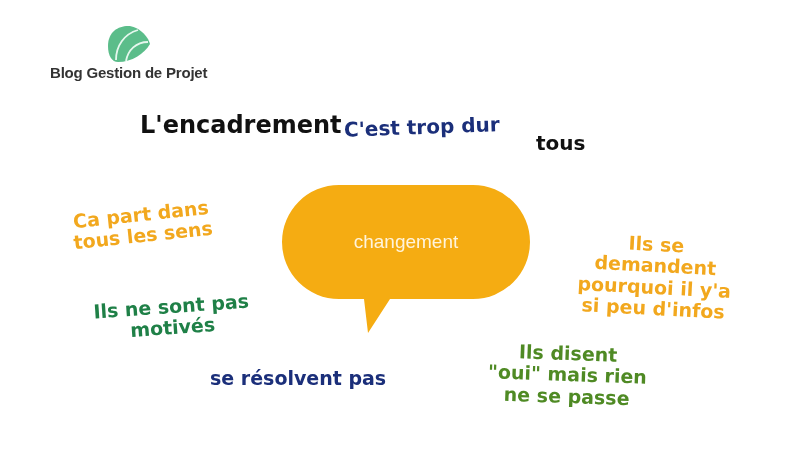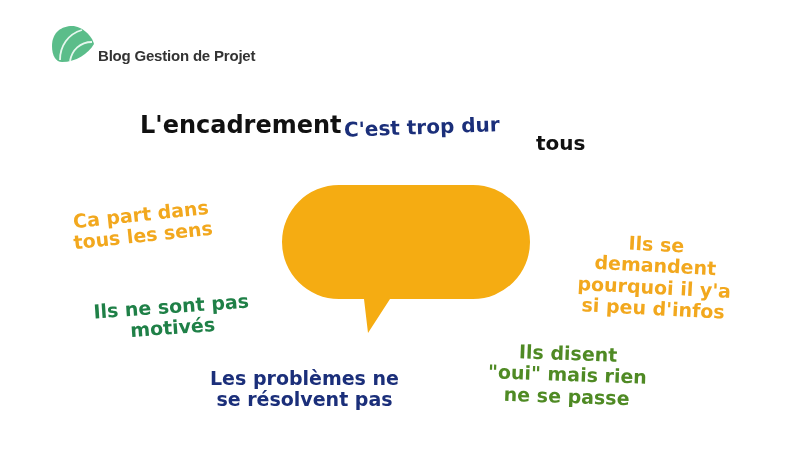--- a/index.html
+++ b/index.html
@@ -1,18 +1,18 @@
 <!DOCTYPE html>
 <html><head>
 <meta charset="utf-8">
 <style>
   html, body { margin:0; padding:0; }
   body { width:811px; height:456px; background:#ffffff; position:relative; overflow:hidden;
          font-family:"DejaVu Sans", "Liberation Sans", sans-serif; }
-  .logo { position:absolute; left:48px; top:24px; display:flex; align-items:flex-end; }
+  .logo { position:absolute; left:48px; top:24px; display:flex; align-items:center;flex-direction:column; }
   .logo svg { width:48px; height:40px; }
   .logo-text { font-family:"Liberation Sans", sans-serif; font-weight:bold; font-size:15px; color:#333333; margin-left:2px; letter-spacing:-0.2px; }
   .phrase { position:absolute; font-weight:bold; text-align:center; line-height:1.12; white-space:nowrap; }
   .black { color:#111111; }
   .navy { color:#1b2f7a; }
   .orange { color:#f2a81e; }
   .green { color:#1f8047; }
   .olive { color:#4f8a24; }
   .bubble { position:absolute; left:282px; top:185px; width:248px; height:115px; }
   .bubble svg { position:absolute; left:0; top:0; }
@@ -30,20 +30,21 @@
   </svg>
   <span class="logo-text">Blog Gestion de Projet</span>
 </div>
 
 <div class="bubble">
   <svg width="248" height="150" viewBox="0 0 248 150">
     <path d="M57 0 H191 A57 57 0 0 1 191 114 H108 L86 148 L82 114 H57 A57 57 0 0 1 57 0 Z" fill="#f5ac12"></path>
   </svg>
   <div class="bubble-text">
     <div>
+      <div>changement</div>
     </div>
   </div>
 </div>
 
 <div class="phrase black" style="left:140px; top:112px; font-size:24px;">
   <div>L'encadrement</div>
 </div>
 
 <div class="phrase navy" style="left:344px; top:116px; font-size:20px; transform:rotate(-2deg);">
   <div>C'est trop dur</div>
@@ -64,21 +65,20 @@
   <div>pourquoi il y'a</div>
   <div>si peu d'infos</div>
 </div>
 
 <div class="phrase green" style="left:94px; top:296px; font-size:19px; transform:rotate(-4deg);">
   <div>Ils ne sont pas</div>
   <div>motivés</div>
 </div>
 
 <div class="phrase navy" style="left:210px; top:368px; font-size:19px;">
-  <div>Les problèmes ne</div>
   <div>se résolvent pas</div>
 </div>
 
 <div class="phrase olive" style="left:488px; top:343px; font-size:19px; transform:rotate(2deg);">
   <div>Ils disent</div>
   <div>"oui" mais rien</div>
   <div>ne se passe</div>
 </div>
 
 </body></html>

